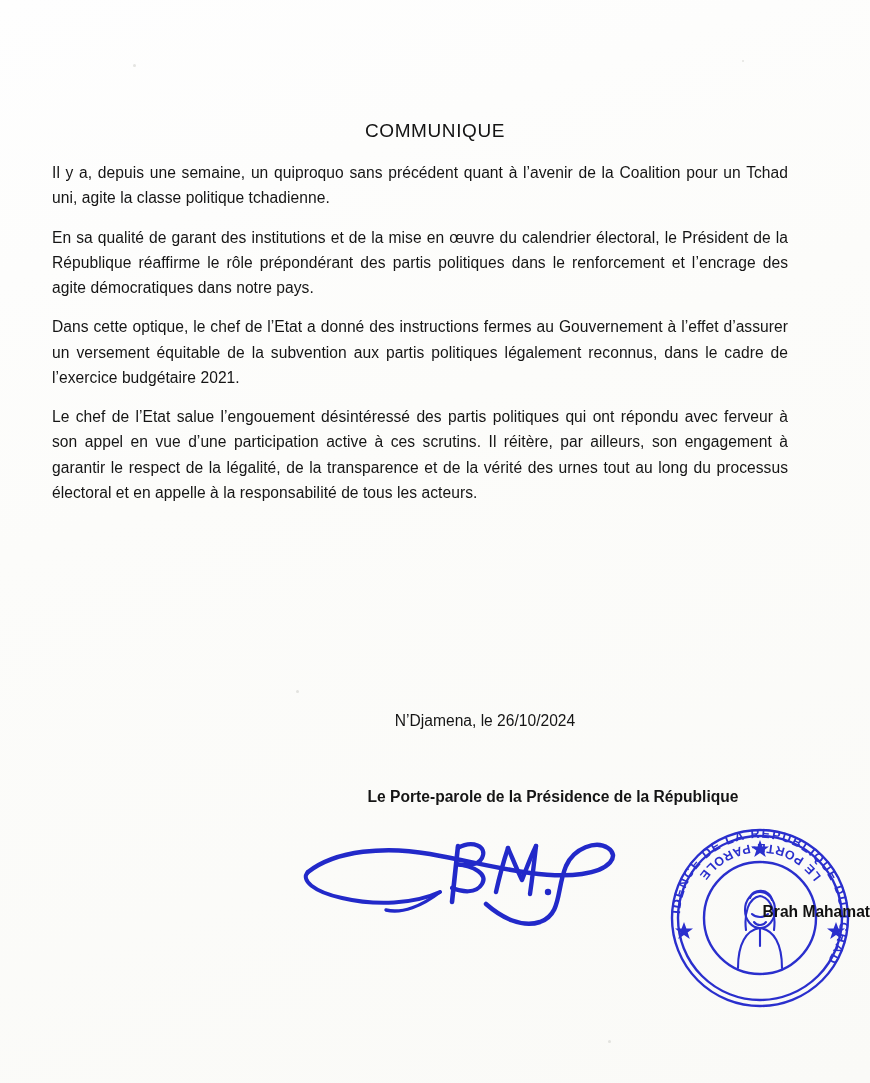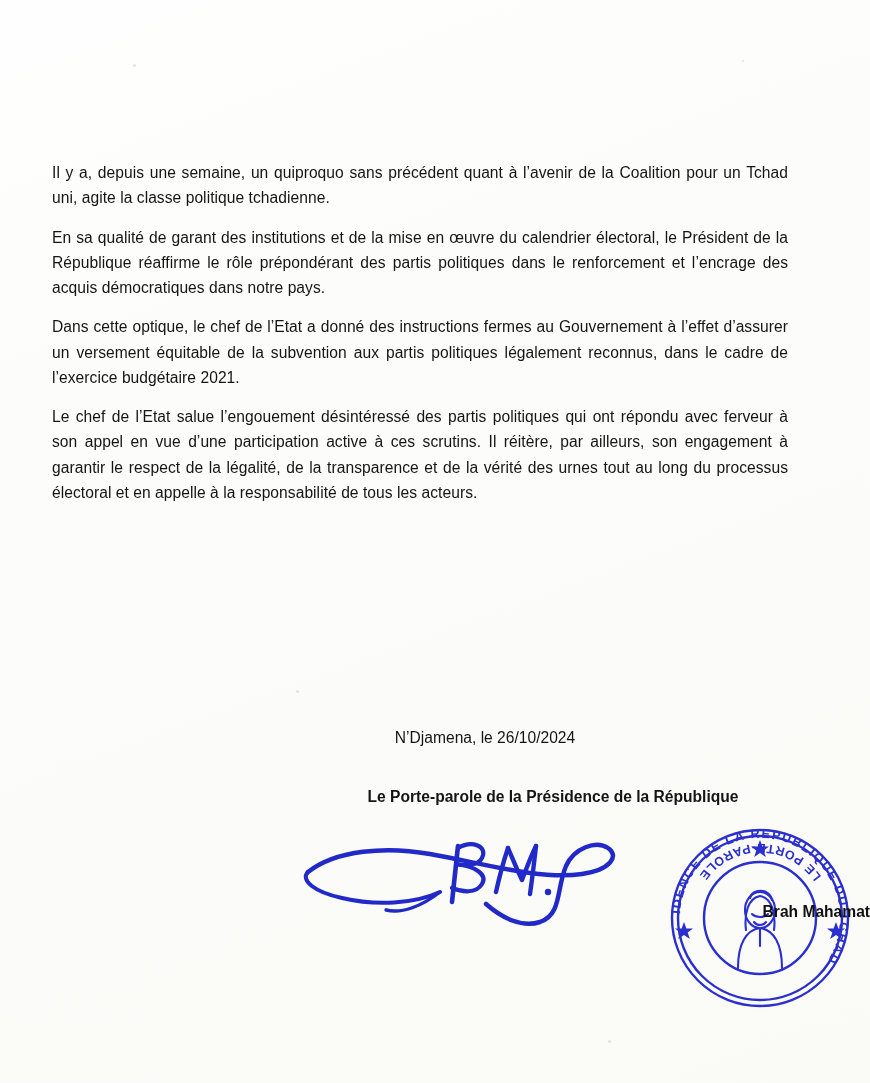--- a/index.html
+++ b/index.html
@@ -53,21 +53,20 @@
     position: absolute;
     left: 0;
     top: 712px;
     width: 870px;
     text-align: center;
     font-size: 15.6px;
     font-weight: 500;
     color: #151515;
     padding-left: 100px;
     box-sizing: border-box;
-    margin-top: 17px;
   }
   .spokesperson {
     position: absolute;
     left: 0;
     top: 788px;
     width: 870px;
     text-align: center;
     font-size: 15.6px;
     font-weight: 700;
     color: #151515;
@@ -113,24 +112,25 @@
 </head>
 <body>
 
 <div class="page">
 
   <div class="speck" style="left:133px;top:64px;width:3px;height:3px;"></div>
   <div class="speck" style="left:296px;top:690px;width:3px;height:3px;"></div>
   <div class="speck" style="left:608px;top:1040px;width:3px;height:3px;"></div>
   <div class="speck" style="left:742px;top:60px;width:2px;height:2px;"></div>
 
+  <div class="doc-title">COMMUNIQUE</div>
 
   <div class="body-text">
     <p class="para">Il y a, depuis une semaine, un quiproquo sans précédent quant à l’avenir de la Coalition pour un Tchad uni, agite la classe politique tchadienne.</p>
-    <p class="para">En sa qualité de garant des institutions et de la mise en œuvre du calendrier électoral, le Président de la République réaffirme le rôle prépondérant des partis politiques dans le renforcement et l’encrage des acquis démocratiques dans notre pays.</p>
+    <p class="para">En sa qualité de garant des institutions et de la mise en œuvre du calendrier électoral, le Président de la République réaffirme le rôle prépondérant des partis politiques dans le renforcement et l’encrage des agite démocratiques dans notre pays.</p>
     <p class="para">Dans cette optique, le chef de l’Etat a donné des instructions fermes au Gouvernement à l’effet d’assurer un versement équitable de la subvention aux partis politiques légalement reconnus, dans le cadre de l’exercice budgétaire 2021.</p>
     <p class="para">Le chef de l’Etat salue l’engouement désintéressé des partis politiques qui ont répondu avec ferveur à son appel en vue d’une participation active à ces scrutins. Il réitère, par ailleurs, son engagement à garantir le respect de la légalité, de la transparence et de la vérité des urnes tout au long du processus électoral et en appelle à la responsabilité de tous les acteurs.</p>
   </div>
 
   <div class="place-date">N’Djamena, le 26/10/2024</div>
 
   <div class="spokesperson">Le Porte-parole de la Présidence de la République</div>
 
   <div class="signature">
     <svg viewBox="0 0 380 130" width="380" height="130" xmlns="http://www.w3.org/2000/svg">

